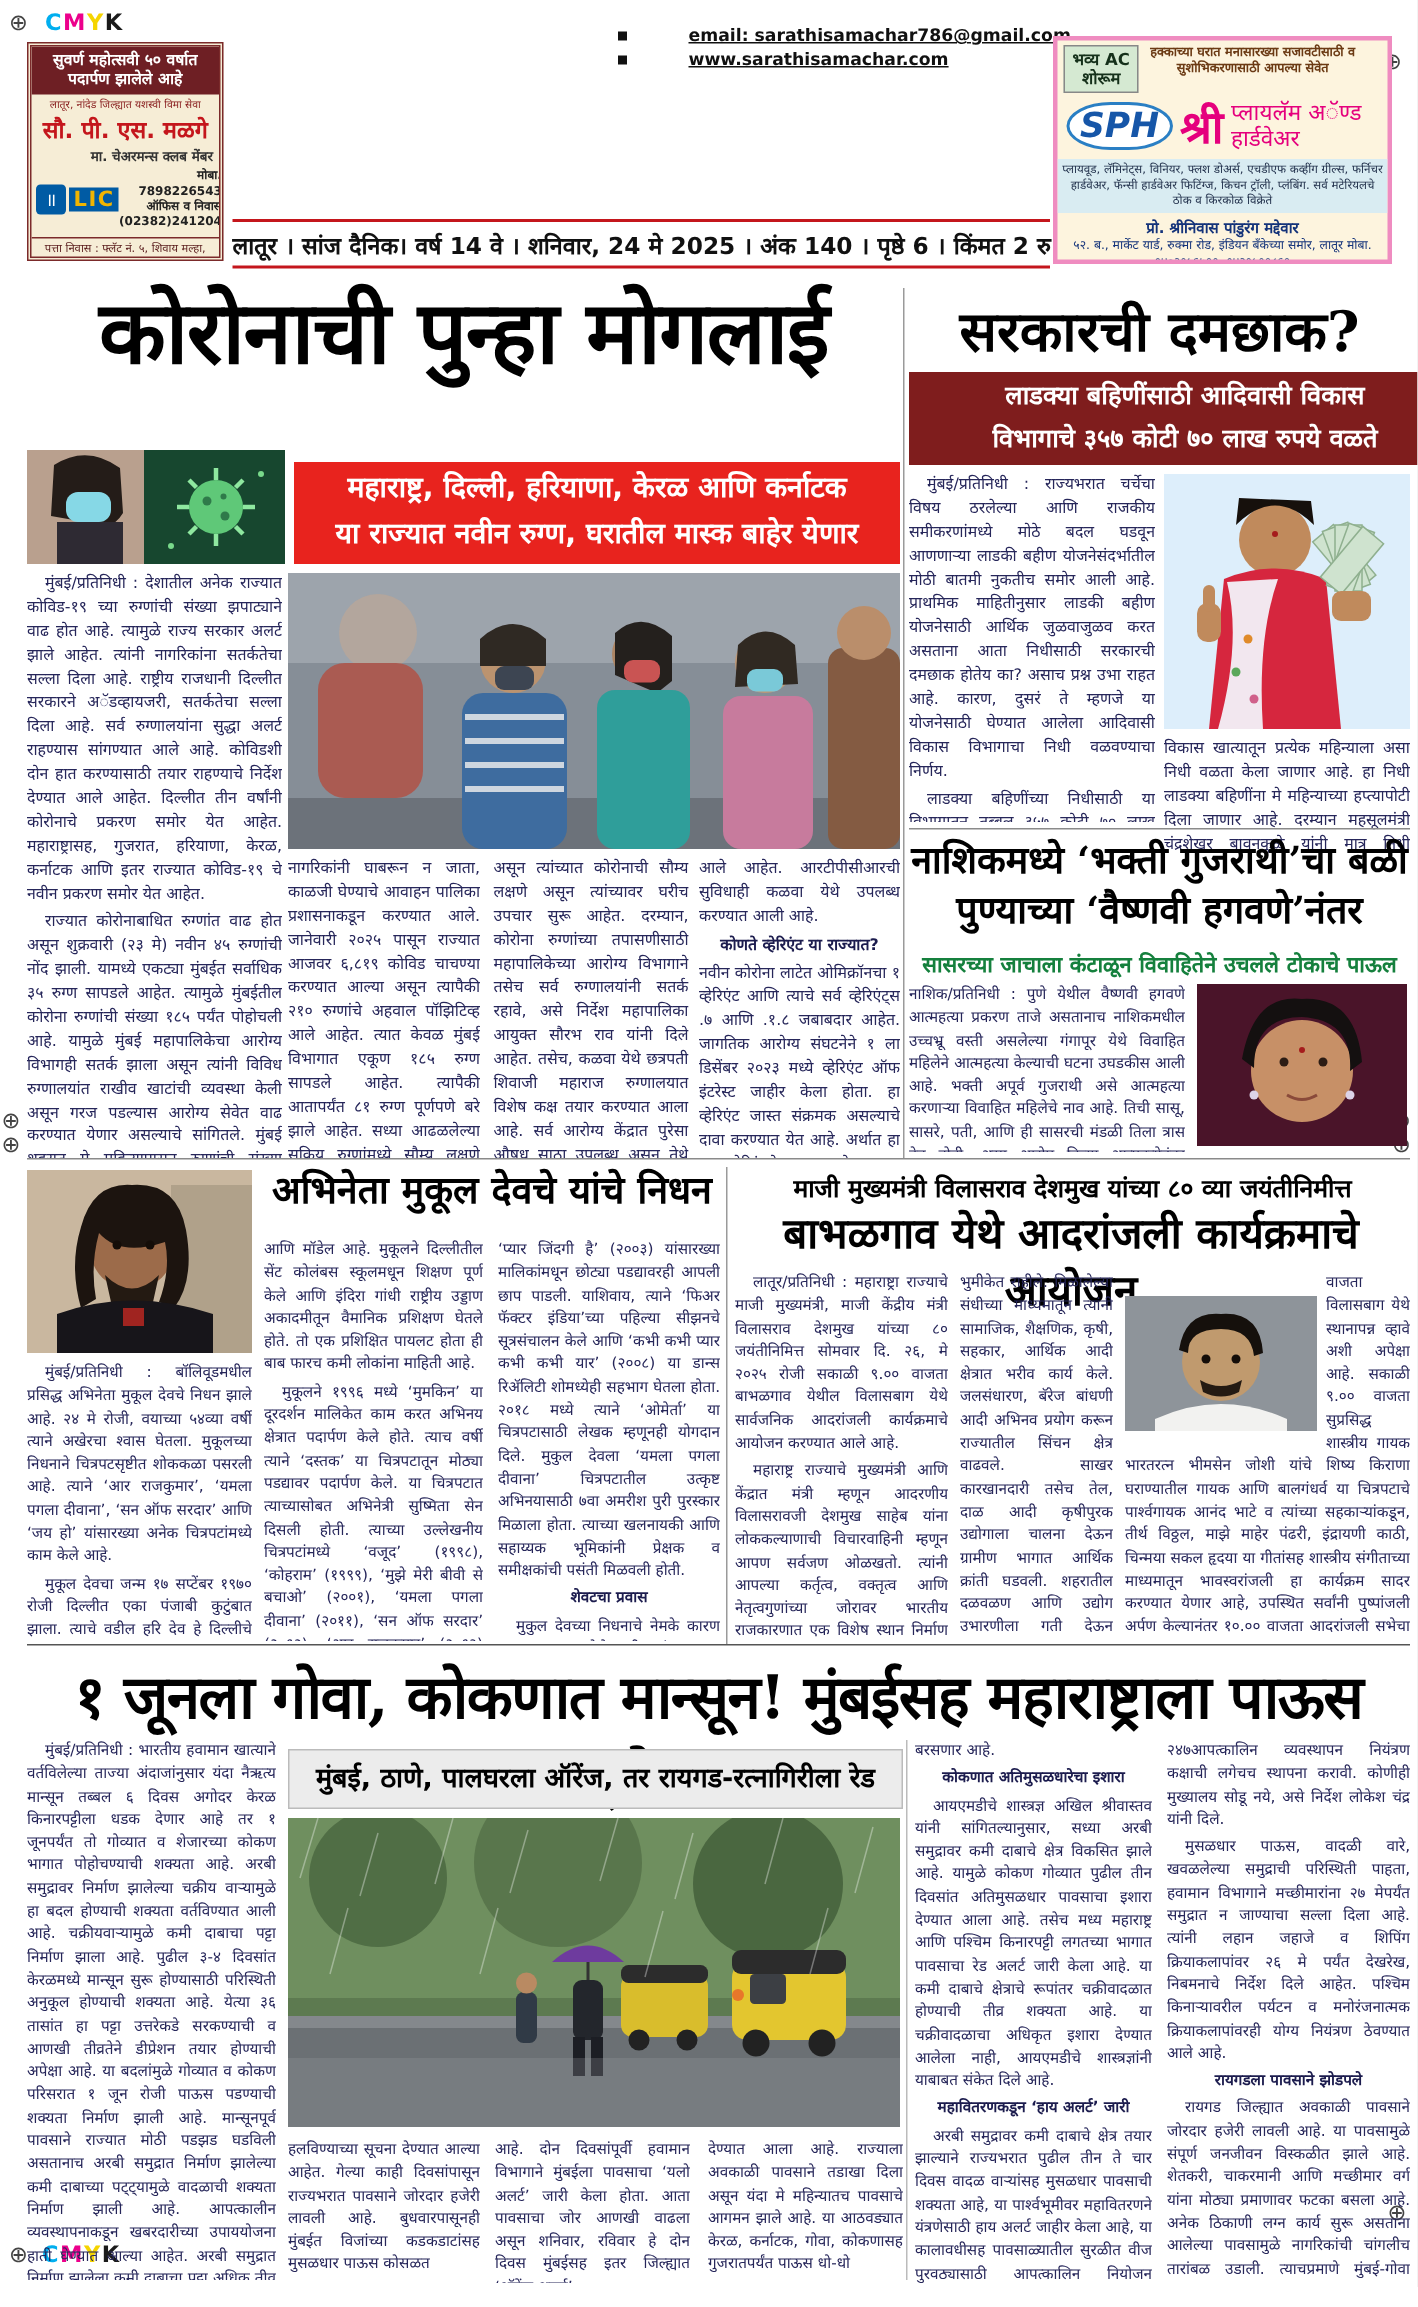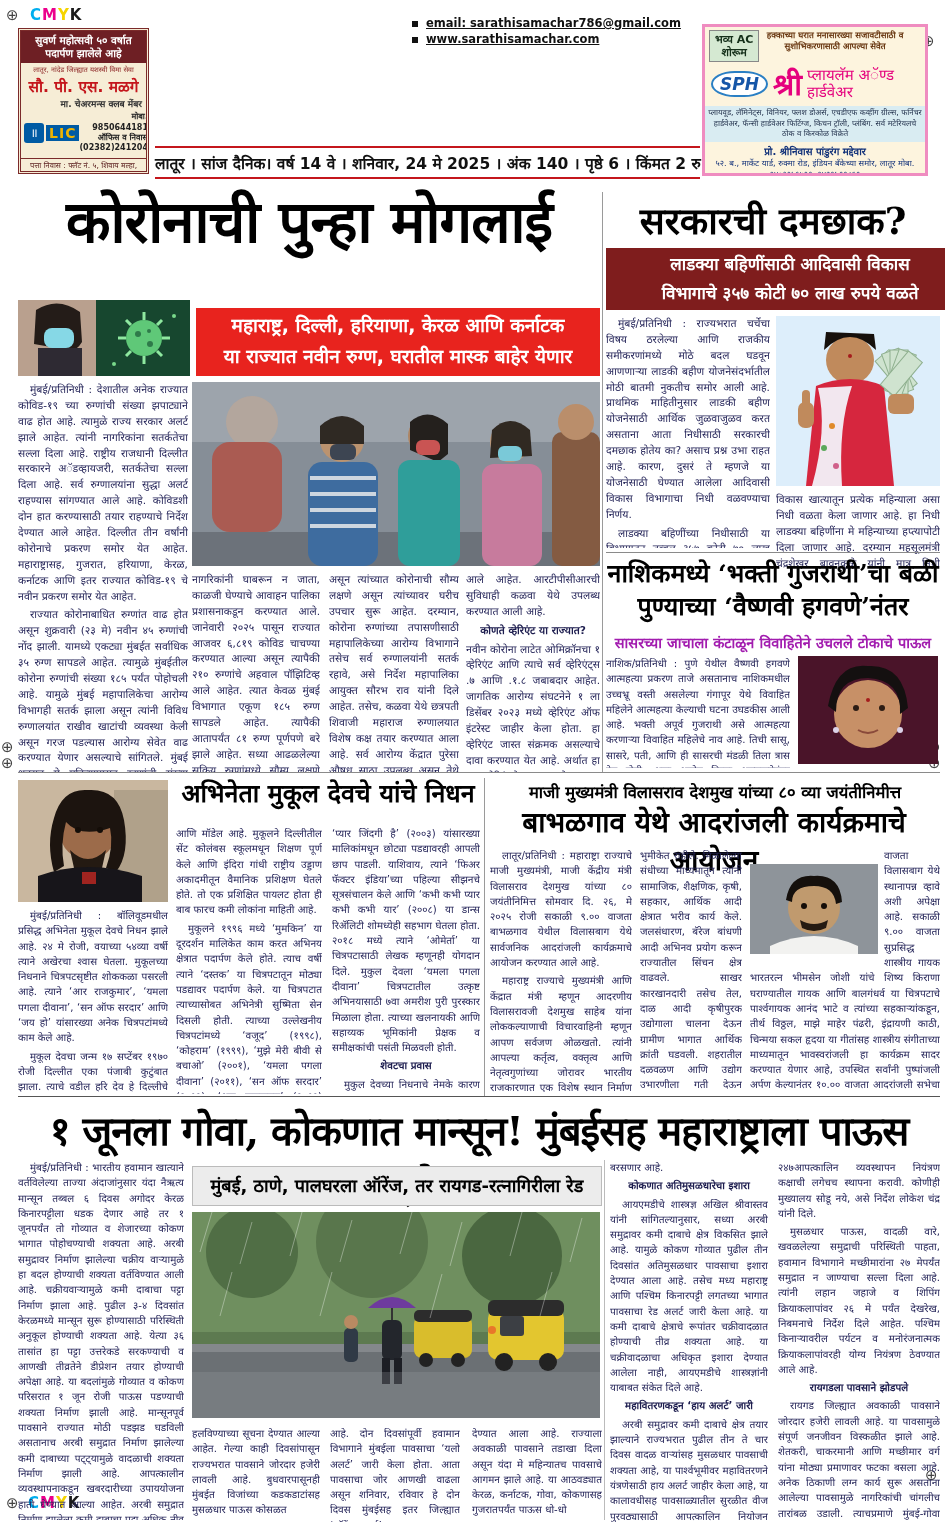--- a/index.html
+++ b/index.html
@@ -10,42 +10,42 @@
   .cmyk{font-weight:bold;font-size:15px;letter-spacing:1px;}
   .cmyk .c{color:#00aeef}.cmyk .m{color:#ec008c}.cmyk .y{color:#f5d400}.cmyk .k{color:#1a1a1a}
   .reg{color:#444;font-size:15px;line-height:1;}
   
   .masthead{color:#e01b22;font-weight:900;text-align:center;
             font-family:"DejaVu Serif",serif;letter-spacing:2px;
             text-shadow:1px 0 #e01b22,0 1px #e01b22;}
   .contact{font-size:11.5px;font-weight:bold;color:#111;}
   .contact div{white-space:nowrap;}
   .contact .sq{display:inline-block;width:6px;height:6px;background:#111;margin-right:8px;vertical-align:middle;}
-  .contact u{text-decoration:underline;}
+  .contact u{text-decoration:underline;margin-left:33px;}
   .redrule{height:2px;background:#c4161c;}
   .dateline{font-size:15.5px;font-weight:bold;color:#111;text-align:center;white-space:nowrap;}
   
   .licad{border:3px double #7b2a2a;background:#f6edd6;box-sizing:border-box;text-align:center;overflow:hidden;}
   .licad .banner{background:#6e1f24;color:#fff;font-weight:bold;font-size:10.5px;line-height:1.25;padding:3px 2px;}
   .licad .tag{font-size:7px;color:#8a2020;margin-top:2px;}
   .licad .nm{font-size:15.5px;font-weight:900;color:#c4161c;margin-top:1px;}
   .licad .mem{font-size:9px;font-weight:bold;color:#333;text-align:right;padding-right:4px;}
   .licrow{display:flex;align-items:center;justify-content:space-between;padding:2px 3px;}
   .liclogo{display:flex;align-items:center;gap:2px;}
   .licem{width:20px;height:20px;background:#005ba4;border-radius:3px;color:#fff;font-size:12px;line-height:20px;text-align:center;}
   .lictxt{color:#f0b400;background:#005ba4;font-weight:900;font-size:14px;padding:0 3px;letter-spacing:1px;}
   .licph{font-size:8px;font-weight:bold;color:#222;text-align:right;line-height:1.3;}
   .licaddr{border-top:1px solid #7b2a2a;margin-top:2px;font-size:7.5px;color:#5a1d1d;line-height:1.35;padding:2px 2px;}
   .sphad{border:3px solid #ef8cc0;background:#fdf4de;box-sizing:border-box;overflow:hidden;}
   .sphtop{display:flex;gap:4px;padding:3px 18px 0 4px;}
   .sphshow{background:#d5e9d2;border:1px solid #888;font-weight:bold;font-size:11px;color:#15301a;
            padding:2px 5px;line-height:1.2;text-align:center;white-space:nowrap;}
   .sphserve{font-size:8.5px;font-weight:bold;color:#6b3a14;line-height:1.35;text-align:center;flex:1;}
   .sphmid{display:flex;align-items:center;gap:5px;padding:1px 6px;}
-  .sphlogo{font-style:italic;font-weight:900;color:#1656a8;font-size:17px;border:2px solid #2a7fc4;border-radius:50%/60%;padding:1px 7px;background:#fff;}
+  .sphlogo{font-style:italic;font-weight:900;color:#1656a8;font-size:23px;border:2px solid #2a7fc4;border-radius:50%/60%;padding:1px 7px;background:#fff;}
   .sphshree{color:#e5007d;font-size:30px;font-weight:900;}
   .sphname{color:#e5007d;font-size:15px;font-weight:400;line-height:1.15;}
   .sphprod{background:#d9ecf2;font-size:7.8px;color:#23324d;text-align:center;line-height:1.35;padding:2px 3px;margin-top:1px;}
   .sphprop{font-size:10px;font-weight:bold;color:#14337a;text-align:center;margin-top:2px;}
   .sphaddr{font-size:8.2px;color:#14337a;text-align:center;line-height:1.35;}
   
   .hl{font-weight:900;color:#000;font-family:"DejaVu Serif",serif;}
   .kicker{font-weight:900;color:#000;text-align:center;}
   .boxsub{color:#fff;font-weight:900;text-align:center;}
   .graybox{background:#ececec;border:1px solid #bbb;color:#000;font-weight:900;text-align:center;}
@@ -80,21 +80,21 @@
     <div class="tag">लातूर, नांदेड जिल्ह्यात यशस्वी विमा सेवा</div>
     <div class="nm">सौ. पी. एस. मळगे</div>
     <div class="mem">मा. चेअरमन्स क्लब मेंबर</div>
     <div class="licrow">
       <div class="liclogo">
         <span class="licem">॥</span>
         <span class="lictxt">LIC</span>
       </div>
       <div class="licph">
         <span>मोबा.</span><br>
-        <span>9850644181</span><br>
+        <span>7898226543</span><br>
         <span>ऑफिस व निवास</span><br>
         <span>(02382)241204</span>
       </div>
     </div>
     <div class="licaddr">पत्ता निवास : फ्लॅट नं. ५, शिवाय मल्हा, शिवकमल सिल्वर आर्च, नंदीस्टॉप, औसा रोड, लातूर</div>
   </div>
 
   <div class="abs contact" style="left:412px;top:16px;">
     <div><span class="sq"></span><u>email: sarathisamachar786@gmail.com</u></div>
     <div style="margin-top:2px;"><span class="sq"></span><u>www.sarathisamachar.com</u></div>
@@ -244,21 +244,21 @@
   <div class="abs col" style="left:776px;top:492px;width:164px;height:78px;">
     <p class="nofirst">विकास खात्यातून प्रत्येक महिन्याला असा निधी वळता केला जाणार आहे. हा निधी लाडक्या बहिणींना मे महिन्याच्या हप्त्यापोटी दिला जाणार आहे. दरम्यान महसूलमंत्री चंद्रशेखर बावनकुळे यांनी मात्र निधी वळवल्याच्या बातम्या खोट्या असल्याचंच म्हटलं आहे.</p>
   </div>
 
   <div class="abs hrule" style="left:606px;top:552px;width:334px;"></div>
 
   <div class="abs hl" style="left:606px;top:558px;width:334px;font-size:25px;text-align:center;line-height:1.3;">
     <div>नाशिकमध्ये ‘भक्ती गुजराथी’चा बळी</div>
     <div>पुण्याच्या ‘वैष्णवी हगवणे’नंतर</div>
   </div>
-  <div class="abs" style="left:606px;top:632px;width:334px;font-size:14.5px;font-weight:bold;color:#a21caf;text-align:center;">सासरच्या जाचाला कंटाळून विवाहितेने उचलले टोकाचे पाऊल</div>
+  <div class="abs" style="left:606px;top:632px;width:334px;font-size:14.5px;font-weight:bold;color:#15803d;text-align:center;">सासरच्या जाचाला कंटाळून विवाहितेने उचलले टोकाचे पाऊल</div>
 
   <div class="abs col" style="left:606px;top:656px;width:184px;height:112px;font-size:10.2px;">
     <p class="nofirst">नाशिक/प्रतिनिधी : पुणे येथील वैष्णवी हगवणे आत्महत्या प्रकरण ताजे असतानाच नाशिकमधील उच्चभ्रू वस्ती असलेल्या गंगापूर येथे विवाहित महिलेने आत्महत्या केल्याची घटना उघडकीस आली आहे. भक्ती अपूर्व गुजराथी असे आत्महत्या करणाऱ्या विवाहित महिलेचे नाव आहे. तिची सासू, सासरे, पती, आणि ही सासरची मंडळी तिला त्रास देत होती, असा आरोप तिच्या आत्महत्येनंतर नातेवाईकांनी केला आहे. या आत्महत्येप्रकरणी नातेवाईकांनी शंका व्यक्त करत गंगापूर पोलीस ठाणे गाठले. आपली कैफियत मांडत भक्तीला न्याय द्या, अशी मागणी केली आहे. याप्रकरणी गंगापूर पोलीस ठाण्यात सासरच्या लोकांविरोधात गुन्हा दाखल करण्यात आला आहे.</p>
   </div>
   <div class="abs photo" style="left:798px;top:656px;width:140px;height:108px;">
     <svg width="140" height="108" viewBox="0 0 140 108" xmlns="http://www.w3.org/2000/svg">
       <rect width="140" height="108" fill="#3a1022"></rect>
       <rect width="140" height="108" fill="#5a1830" opacity=".5"></rect>
       <circle cx="70" cy="58" r="34" fill="#c79067"></circle>
       <path d="M30 50 q8 -44 40 -40 q36 -2 40 42 l-8 6 q2 -34 -32 -36 q-32 0 -32 34 z" fill="#141010"></path>

